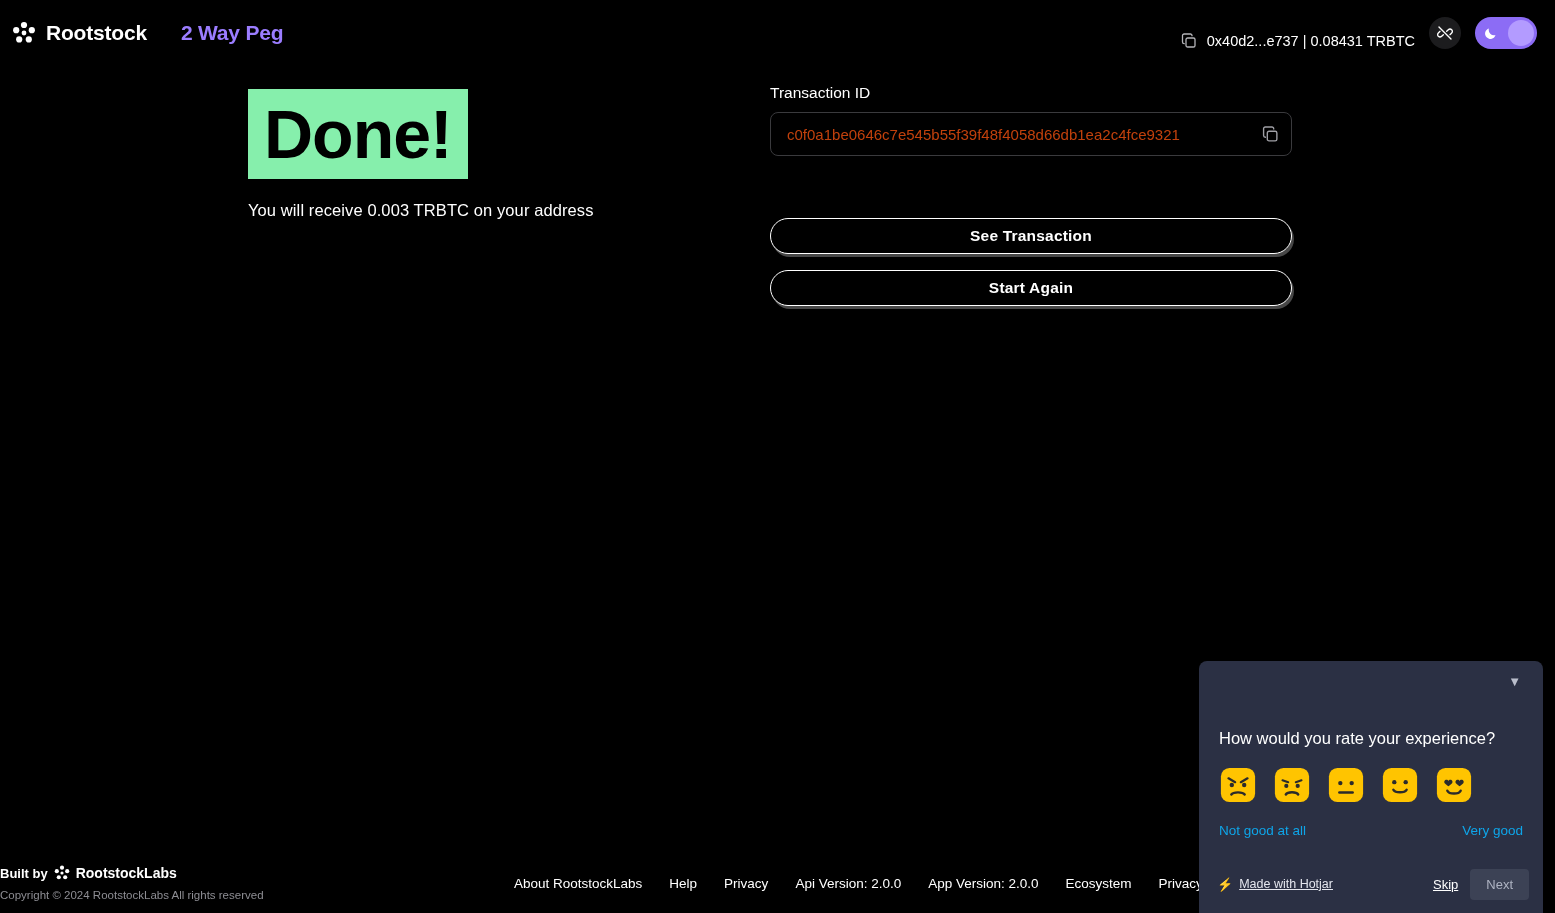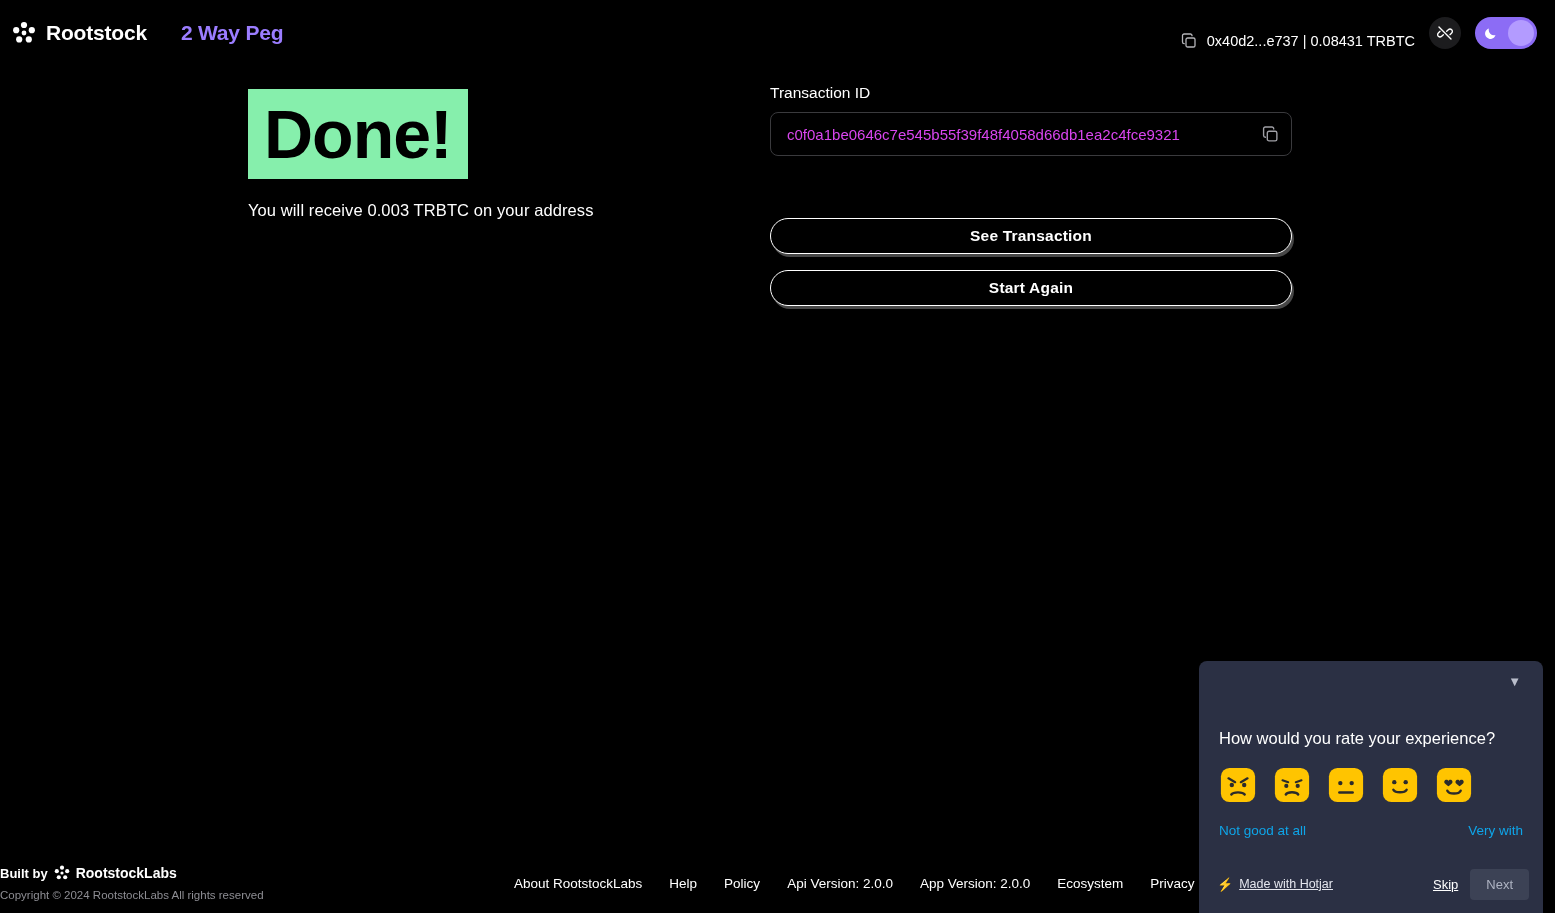--- a/index.html
+++ b/index.html
@@ -65,21 +65,21 @@
 
   
   .right { position: absolute; left: 770px; top: 84px; width: 522px; }
   .field-label { font-size: 15.5px; color: #ffffff; margin-bottom: 10px; }
   .txid-box {
     height: 44px; border: 1px solid #3a3a3d; border-radius: 8px;
     display: flex; align-items: center; padding: 0 12px 0 16px;
     background: transparent;
   }
   .txid-val {
-    flex: 1; font-size: 15px; color: #d946ef; white-space: nowrap;
+    flex: 1; font-size: 15px; color: #c2410c; white-space: nowrap;
     overflow: hidden; text-overflow: clip;
   }
   .txid-copy { width: 17px; height: 17px; opacity: .8; cursor: pointer; flex: 0 0 auto; }
 
   .btn {
     display: block; width: 522px; height: 36px; border-radius: 20px;
     background: #000; border: 1.5px solid #ffffff; color: #ffffff;
     font-size: 15.5px; font-weight: bold; letter-spacing: .2px;
     cursor: pointer; font-family: "Liberation Sans", sans-serif;
     box-shadow: 2px 3px 0 rgba(255,255,255,.28);
@@ -232,21 +232,21 @@
           </g>
         </svg>
       </span>
       <span class="labs">RootstockLabs</span>
     </div>
     <div class="copyright">Copyright © 2024 RootstockLabs All rights reserved</div>
 
     <div class="footer-links">
       <span>About RootstockLabs</span>
       <span>Help</span>
-      <span>Policy</span>
+      <span>Privacy</span>
       <span>Api Version: 2.0.0</span>
       <span>App Version: 2.0.0</span>
       <span>Ecosystem</span>
       <span>Privacy Policy</span>
     </div>
   </div>
 
   <div class="hotjar">
     <span class="hj-collapse">▼</span>
 
@@ -292,21 +292,21 @@
           <rect x="2" y="2" width="36" height="36" rx="9" fill="#ffc400"></rect>
           <path d="M10.5 18.5c-1.6-1.8-.3-4 1.6-4 1 0 1.7.6 2 1.2.3-.6 1-1.2 2-1.2 1.9 0 3.2 2.2 1.6 4-1 1.2-2.6 2.3-3.6 2.9-1-.6-2.6-1.7-3.6-2.9z" fill="#2b2b2b"></path>
           <path d="M22.3 18.5c-1.6-1.8-.3-4 1.6-4 1 0 1.7.6 2 1.2.3-.6 1-1.2 2-1.2 1.9 0 3.2 2.2 1.6 4-1 1.2-2.6 2.3-3.6 2.9-1-.6-2.6-1.7-3.6-2.9z" fill="#2b2b2b"></path>
           <path d="M13 26c2 4 12 4 14 0" stroke="#2b2b2b" stroke-width="2.6" fill="none" stroke-linecap="round"></path>
         </svg>
       </span>
     </div>
 
     <div class="hj-scale">
       <span>Not good at all</span>
-      <span>Very with</span>
+      <span>Very good</span>
     </div>
 
     <div class="hj-footer">
       <span class="hj-made">
         <span class="hj-bolt">⚡</span>
         <u>Made with Hotjar</u>
       </span>
       <span class="hj-actions">
         <span class="hj-skip">Skip</span>
         <button class="hj-next">Next</button>

